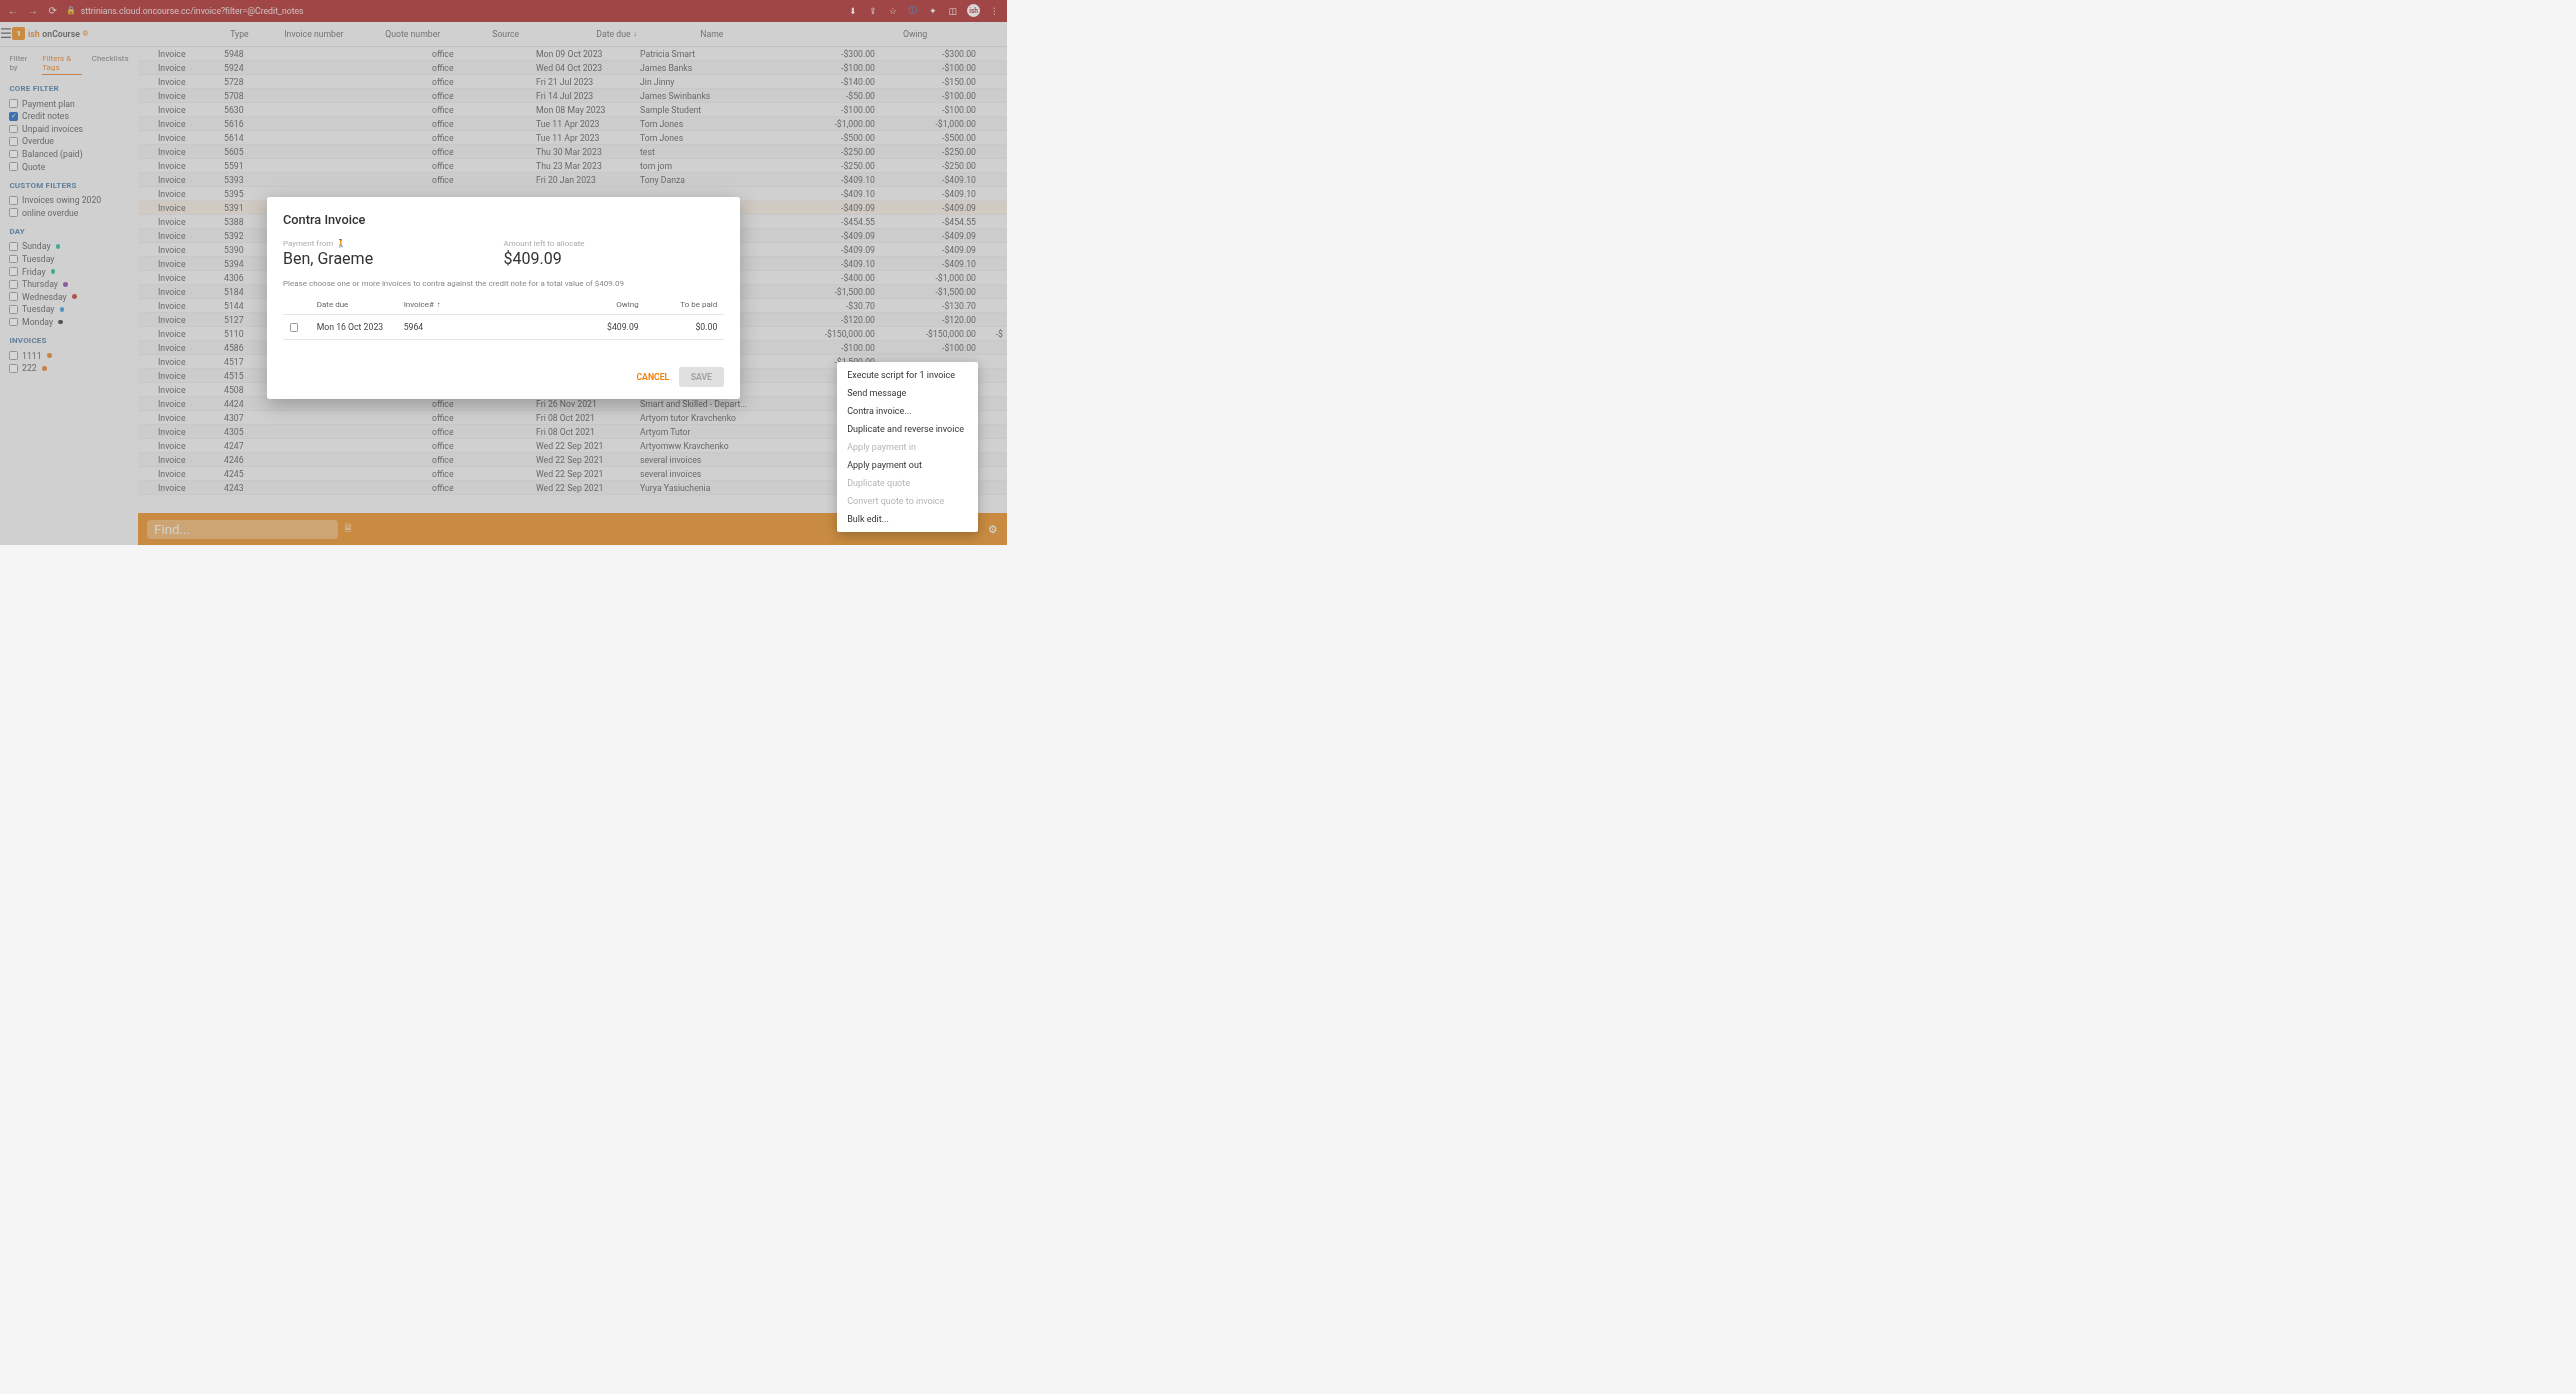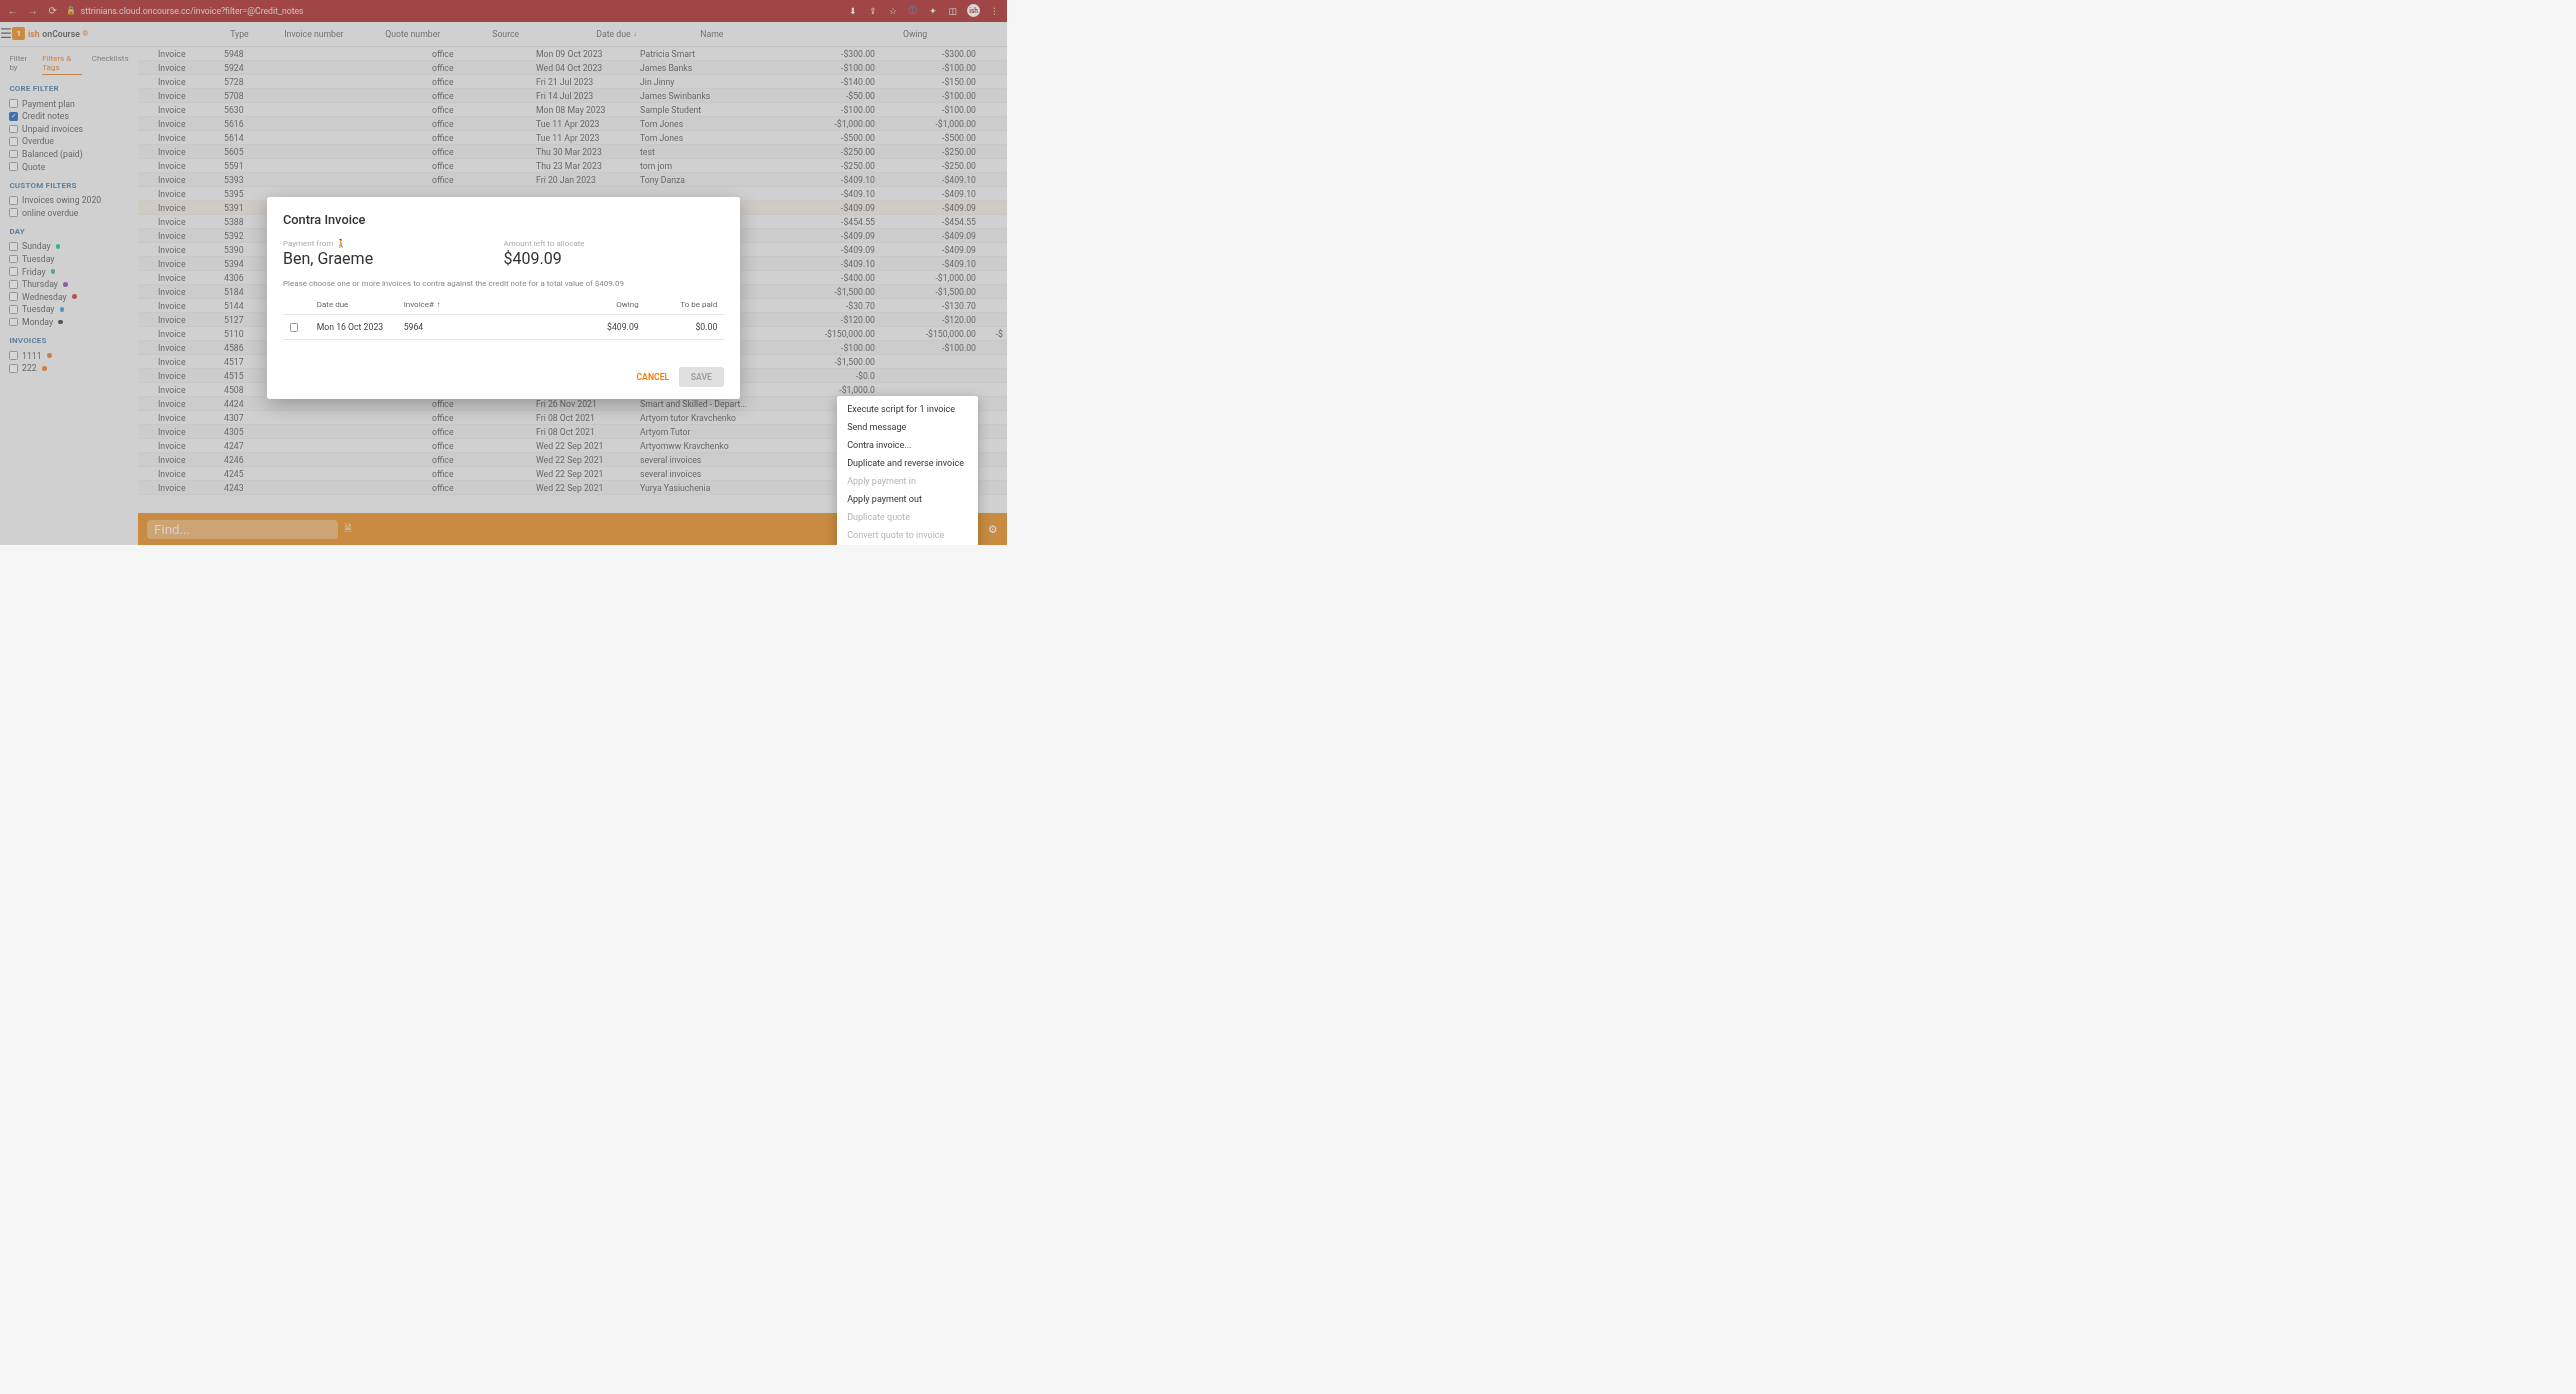--- a/index.html
+++ b/index.html
@@ -48,21 +48,21 @@
 .mcol{flex:1;}
 .mlabel{font-size:8px;color:#aaa;margin-bottom:1.3px;display:flex;align-items:center;gap:2.7px;}
 .mval{font-size:16px;color:#333;}
 .help-text{font-size:8px;color:#888;margin:10.7px 0 6.7px;}
 .mtable-h{display:flex;padding:5.4px 6.7px;font-size:8px;color:#666;}
 .mtable-r{display:flex;padding:6.7px;border-top:0.7px solid #e5e5e5;border-bottom:0.7px solid #e5e5e5;align-items:flex-end;font-size:8.7px;color:#444;}
 .mc-cb{width:27px;} .mc-due{width:87px;} .mc-inv{width:134px;display:flex;gap:2.7px;align-items:center;} .mc-owing{width:101px;text-align:right;} .mc-paid{flex:1;text-align:right;}
 .modal-actions{display:flex;justify-content:flex-end;margin-top:27px;}
 .btn-cancel{color:#f57c00;font-weight:600;padding:5.4px 9.4px;cursor:pointer;font-size:8.7px;}
 .btn-save{background:#e0e0e0;color:#9e9e9e;padding:5.4px 12px;border-radius:2.7px;font-weight:600;font-size:8.7px;}
-.context-menu { position:absolute; right:29.5px; top:362px; width:141px; background:#fff; box-shadow:0 2.7px 12px rgba(0,0,0,.25); border-radius:2px; padding:4px 0; z-index:50;margin-top:34px;}
+.context-menu { position:absolute; right:29.5px; top:362px; width:141px; background:#fff; box-shadow:0 2.7px 12px rgba(0,0,0,.25); border-radius:2px; padding:4px 0; z-index:50;}
 .cm-item{padding:4px 10.7px;font-size:9px;color:#333;cursor:pointer;}
 .cm-item.disabled{color:#b5b5b5;}
 .arrow{font-size:7.4px;}
 </style>
 </head>
 <body>
 
 <div class="browser-bar">
   <span class="nav-btn">←</span>
   <span class="nav-btn">→</span>

